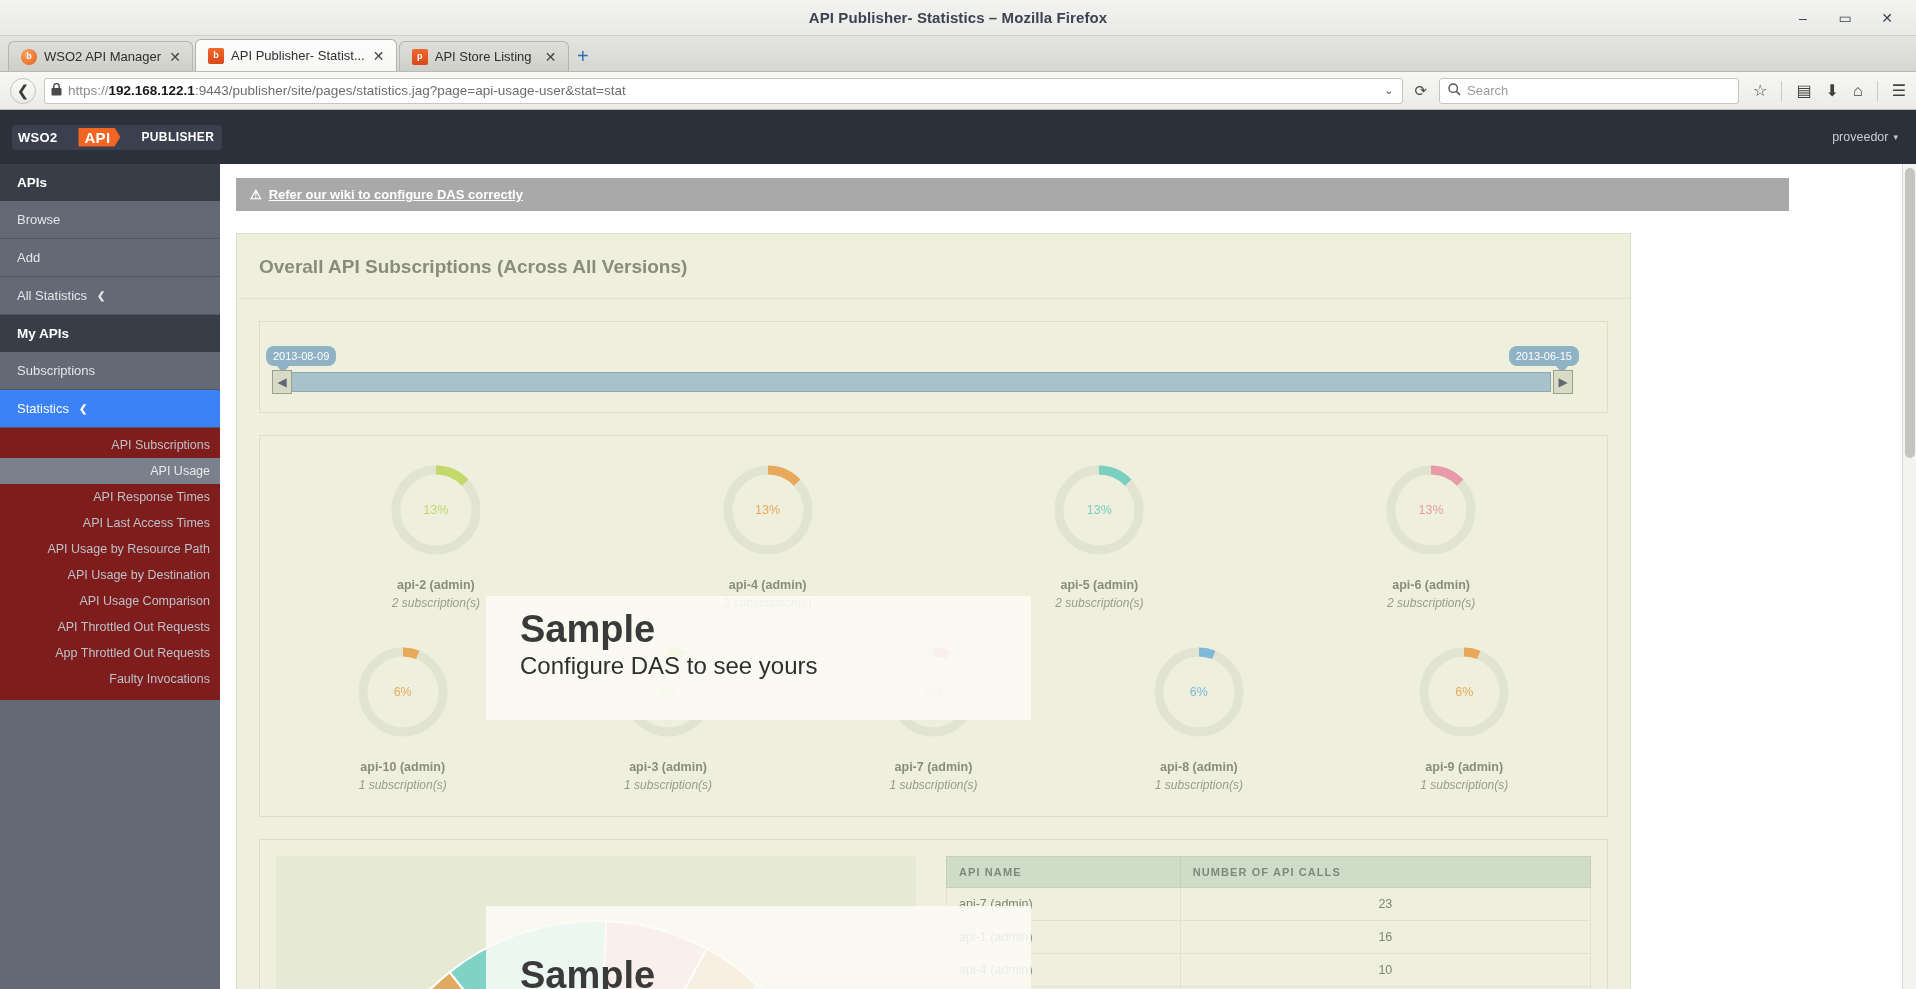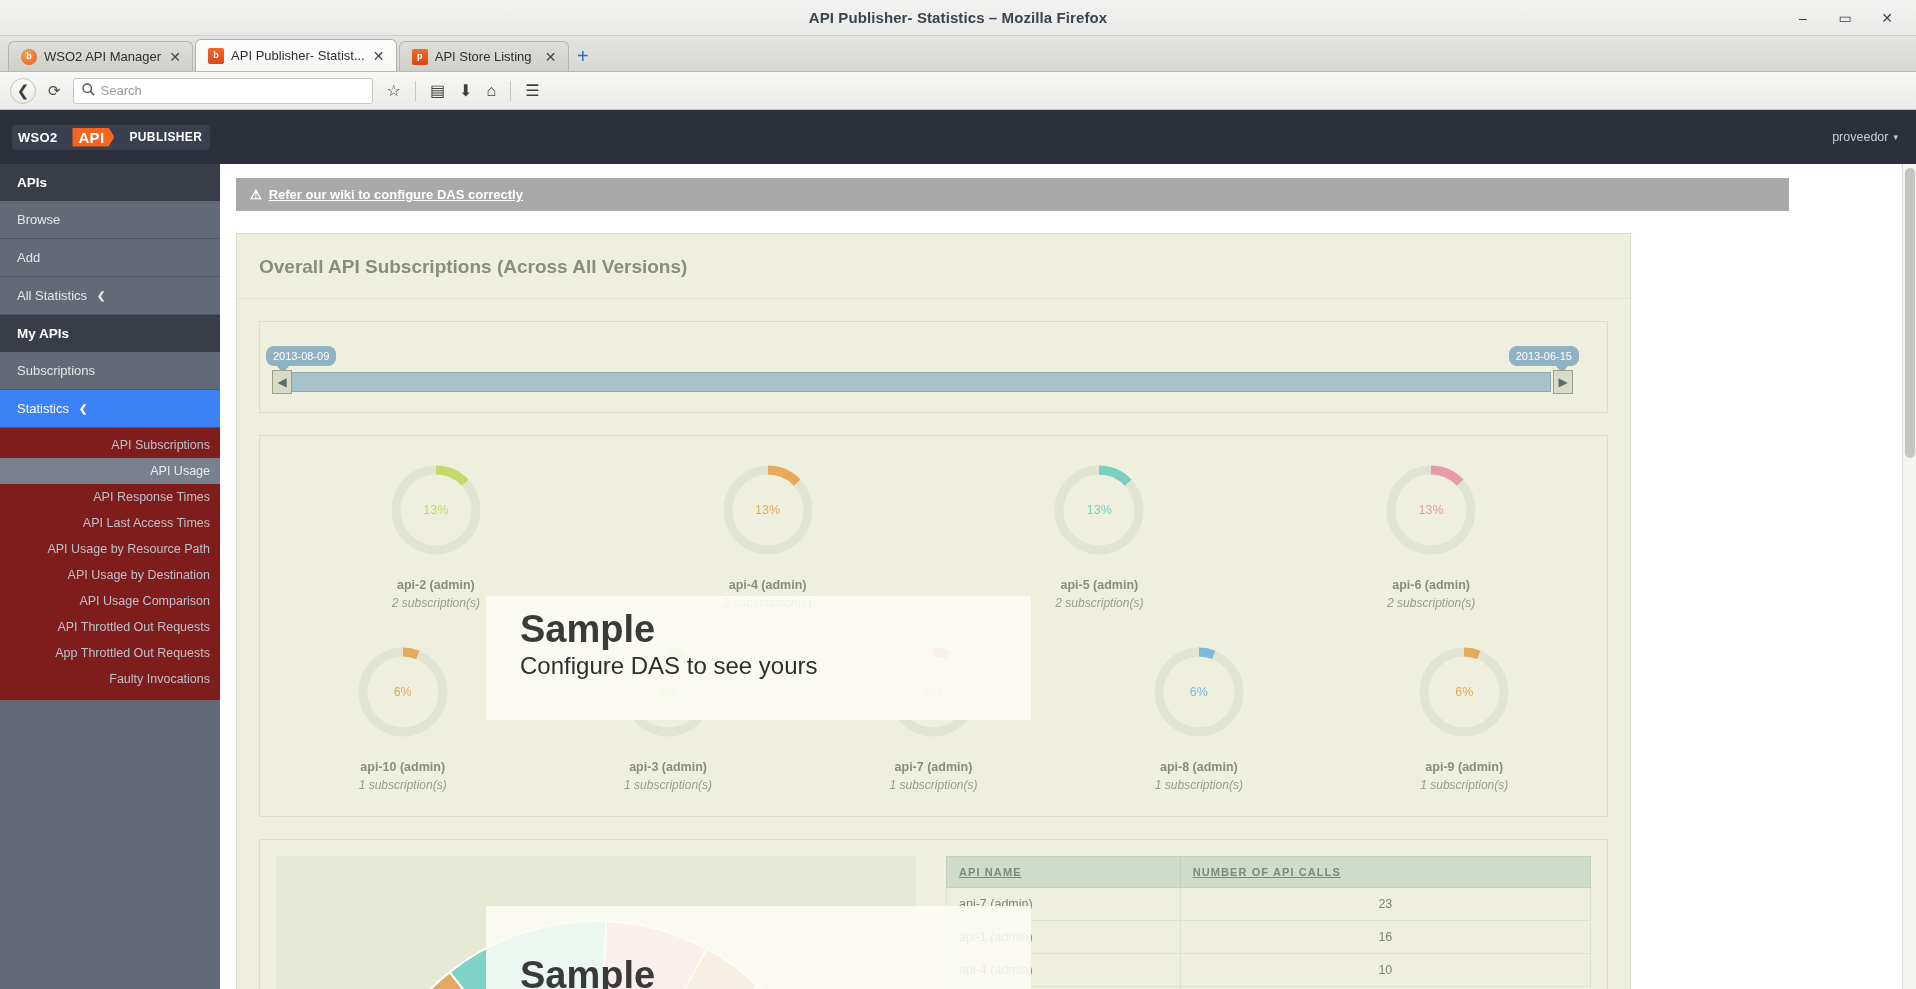--- a/index.html
+++ b/index.html
@@ -133,21 +133,21 @@
   .app-header {
     height: 54px;
     background: #2b303b;
     display: flex; align-items: center;
     justify-content: space-between;
     padding: 0 18px 0 12px;
   }
   .logo {
     display: inline-flex; align-items: center;
     background: #3a404d; border-radius: 4px;
-    padding: 3px 8px 3px 6px; gap: 10px;
+    padding: 3px 8px 3px 6px; gap: 16px;
   }
   .logo-wso2 { color:#fff; font-weight: bold; font-size: 13px; letter-spacing: 0.3px; padding-right:5px;}
   .logo-api {
     background: #f26522; color: #fff; font-weight: bold;
     font-size: 15px; padding: 1px 10px 1px 6px; letter-spacing: 0.3px;
     clip-path: polygon(0 0, 86% 0, 100% 50%, 86% 100%, 0 100%);
   }
   .logo-pub { color:#fff; font-weight: bold; font-size: 12px; letter-spacing: 0.4px; padding-left:5px;}
   .user-menu { color: #c9ccd2; font-size: 12.5px; display:flex; align-items:center; gap:5px; cursor:pointer; }
   .caret-dn { font-size: 9px; }
@@ -252,21 +252,21 @@
     margin: 0 22px 22px 22px; background: #eef0dd;
     border: 1px solid #dcdfc6; padding: 16px;
     display: flex; gap: 30px;
   }
   .pie-box { width: 640px; height: 300px; background: #e6e9d4; position: relative; }
   .table-box { flex: 1; }
   table { width: 100%; border-collapse: collapse; font-size: 12.5px; }
   thead th {
     background: #cfdcc8; color: #7d8a79; text-align: left;
     font-size: 11px; letter-spacing: 1.1px; font-weight: bold;
-    padding: 9px 12px; border: 1px solid #c3d1bb; text-decoration: underline;
+    padding: 9px 12px; border: 1px solid #c3d1bb;
   }
   tbody td {
     padding: 9px 12px; color: #7f8475;
     border: 1px solid #dfe2cd; background: #eef0dd;
   }
   td.num { text-align: center; }
 
   
   .sample-overlay {
     position: absolute; background: rgba(252,252,246,0.87);
@@ -311,20 +311,30 @@
   <div class="tab">
     <span class="tab-favicon">p</span>
     <span class="tab-title">API Store Listing</span>
     <span class="tab-close">✕</span>
   </div>
   <div class="newtab">+</div>
 </div>
 
 <div class="navbar">
   <div class="nav-back">❮</div>
+  <div class="urlbox">
+    <span class="lock-icon">
+      <svg width="11" height="13" viewBox="0 0 11 13">
+          <rect x="0.5" y="5" width="10" height="7.5" rx="1" fill="#4a4a4a"></rect>
+          <path d="M2.8 5V3.3a2.7 2.7 0 0 1 5.4 0V5" fill="none" stroke="#4a4a4a" stroke-width="1.4"></path>
+        </svg>
+    </span>
+    <span class="url-text"><span>https://</span><span class="host">192.168.122.1</span><span class="path">:9443/publisher/site/pages/statistics.jag?page=api-usage-user&amp;stat=stat</span></span>
+    <span class="url-caret">⌄</span>
+  </div>
   <div class="reload-btn">⟳</div>
   <div class="searchbox">
     <span>
       <svg width="13" height="13" viewBox="0 0 13 13">
           <circle cx="5.2" cy="5.2" r="4.2" fill="none" stroke="#555" stroke-width="1.4"></circle>
           <line x1="8.4" y1="8.4" x2="12" y2="12" stroke="#555" stroke-width="1.6"></line>
         </svg>
     </span>
     <span>Search</span>
   </div>

